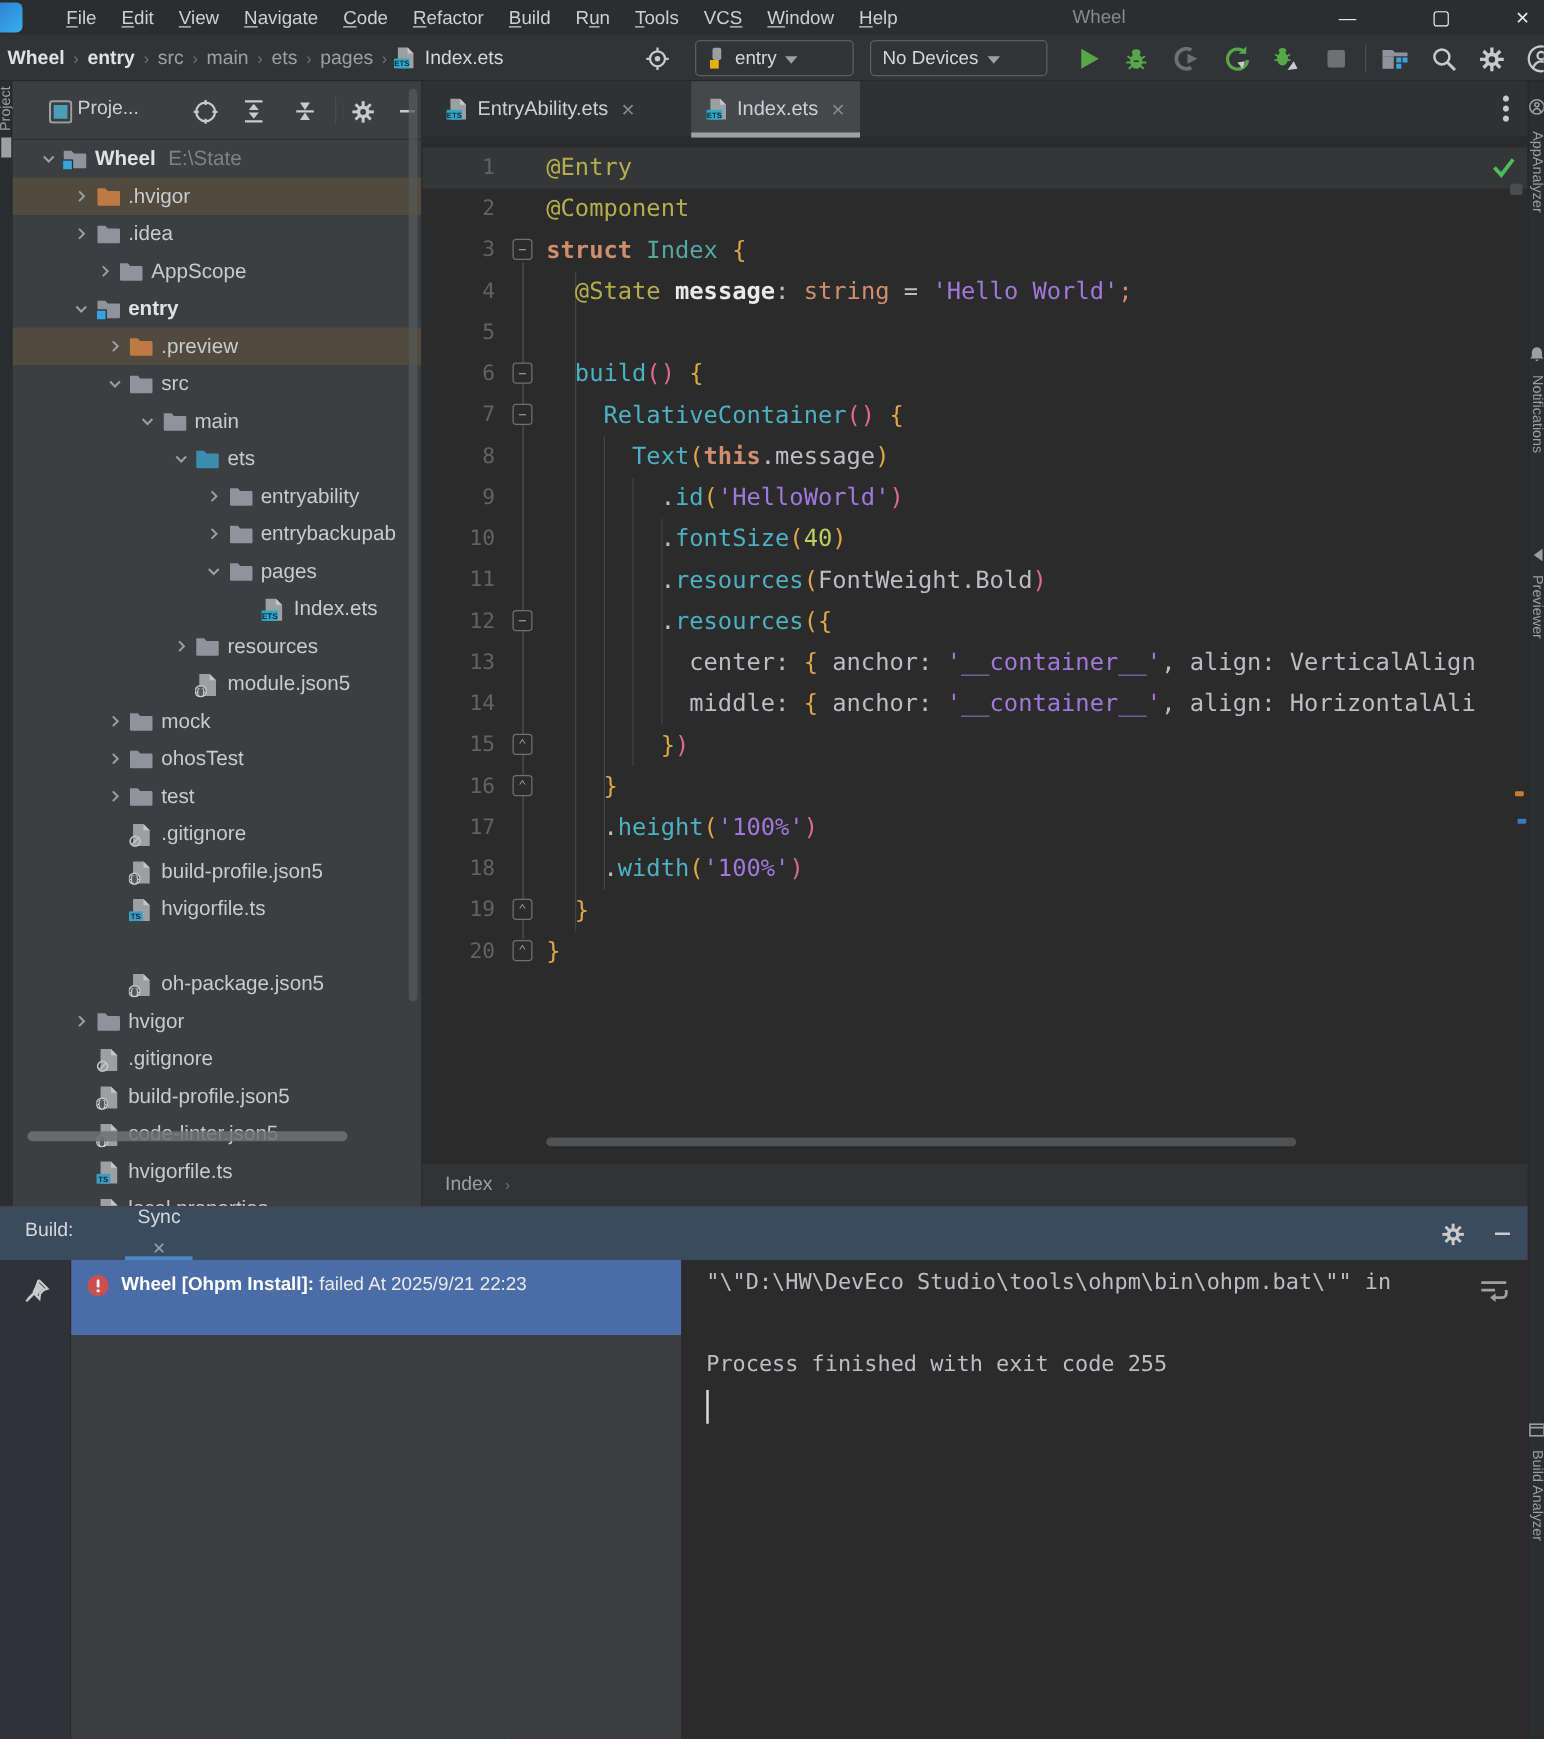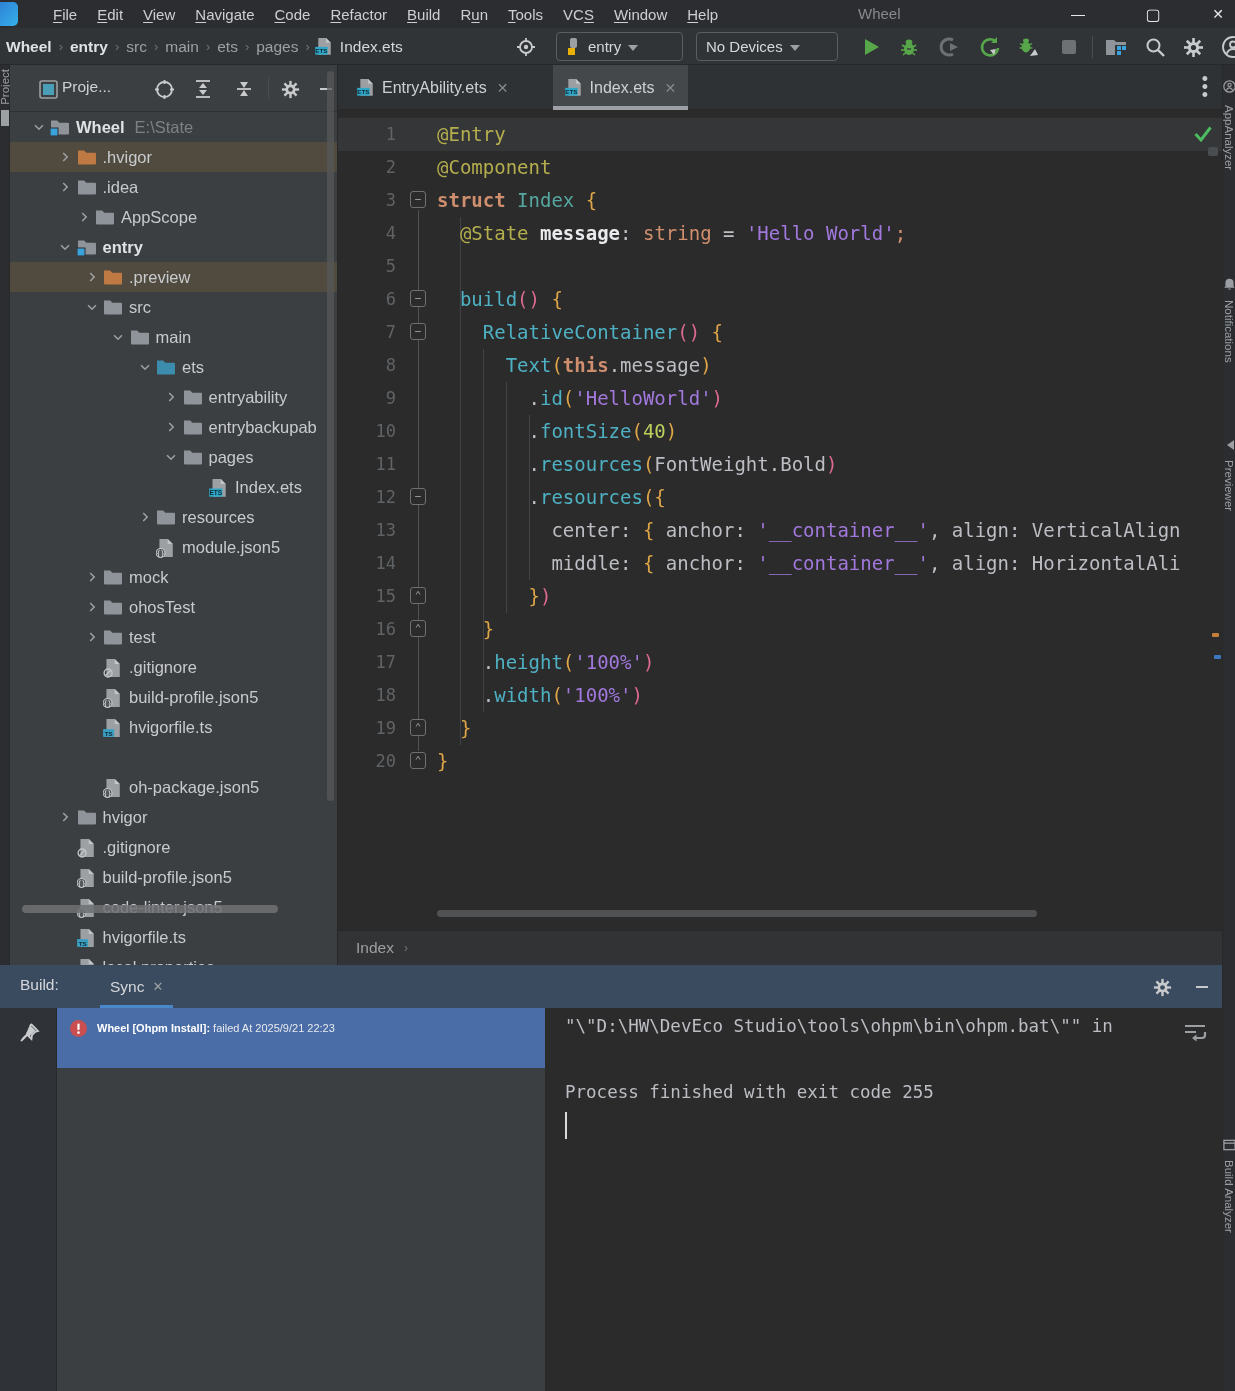--- a/index.html
+++ b/index.html
@@ -76,29 +76,29 @@
   .stripe-mark { position:absolute; width:7px; height:4px; border-radius:1px; }
   #edit-crumb { position:absolute; left:0; top:865px; width:884px; height:35px; background:#313335;
     border-top:1px solid #26282A; display:flex; align-items:center; padding-left:18px; font-size:15.5px; color:#9DA0A3; gap:10px; }
   #edit-crumb .sep { color:#6F7377; font-size:12px; }
 
   
   #build { position:absolute; left:0; top:965px; width:1222px; height:426px; background:#7f1d1d; }
   #build-head { position:absolute; left:0; top:0; width:100%; height:43px; background:#3A4B5F; }
   #build-label { position:absolute; left:20px; top:11px; font-size:15.5px; color:#D5D7DA; }
   #sync-tab { position:absolute; left:98px; top:0; height:43px; display:flex; align-items:center; gap:8px;
-    padding:0 12px; font-size:15.5px; color:#D5D7DA; }
+    padding:0 12px; font-size:15.5px; color:#D5D7DA;flex-direction:column; }
   #sync-tab::after { content:""; position:absolute; left:2px; right:2px; bottom:0; height:3px; background:#4A88C9; }
   #sync-tab .x { color:#9DA0A3; font-size:13px; }
   .bh-icon { position:absolute; top:10px; width:24px; height:24px; display:flex; align-items:center; justify-content:center; }
   #build-body { position:absolute; left:0; top:43px; width:1222px; height:383px; }
   #pin-strip { position:absolute; left:0; top:0; width:57px; height:383px; background:#2F3236; border-right:1px solid #26282A; }
   #ev-list { position:absolute; left:57px; top:0; width:488px; height:383px; background:#3C3F41; }
   #ev-row { position:absolute; left:0; top:0; width:488px; height:60px; background:#4A6DA7; display:flex; align-items:flex-start; padding:10px 8px 0 12px; gap:9px; }
-  #ev-row .etxt { font-size:11px; color:#E8EAEE; line-height:20px; }
+  #ev-row .etxt { font-size:15px; color:#E8EAEE; line-height:20px; }
   #ev-row .etxt b { color:#FFFFFF; }
   #console { position:absolute; left:545px; top:0; width:677px; height:383px; background:#2B2B2B;
     font-family:"DejaVu Sans Mono", monospace; font-size:17.5px; color:#BCBEC4; overflow:hidden; }
   .conline { position:absolute; left:20px; white-space:pre; }
   #caret { position:absolute; left:20px; width:2px; height:27px; background:#D8DADC; }
   #wrap-icon { position:absolute; right:14px; top:12px; }
 </style>
 </head>
 <body>
 

